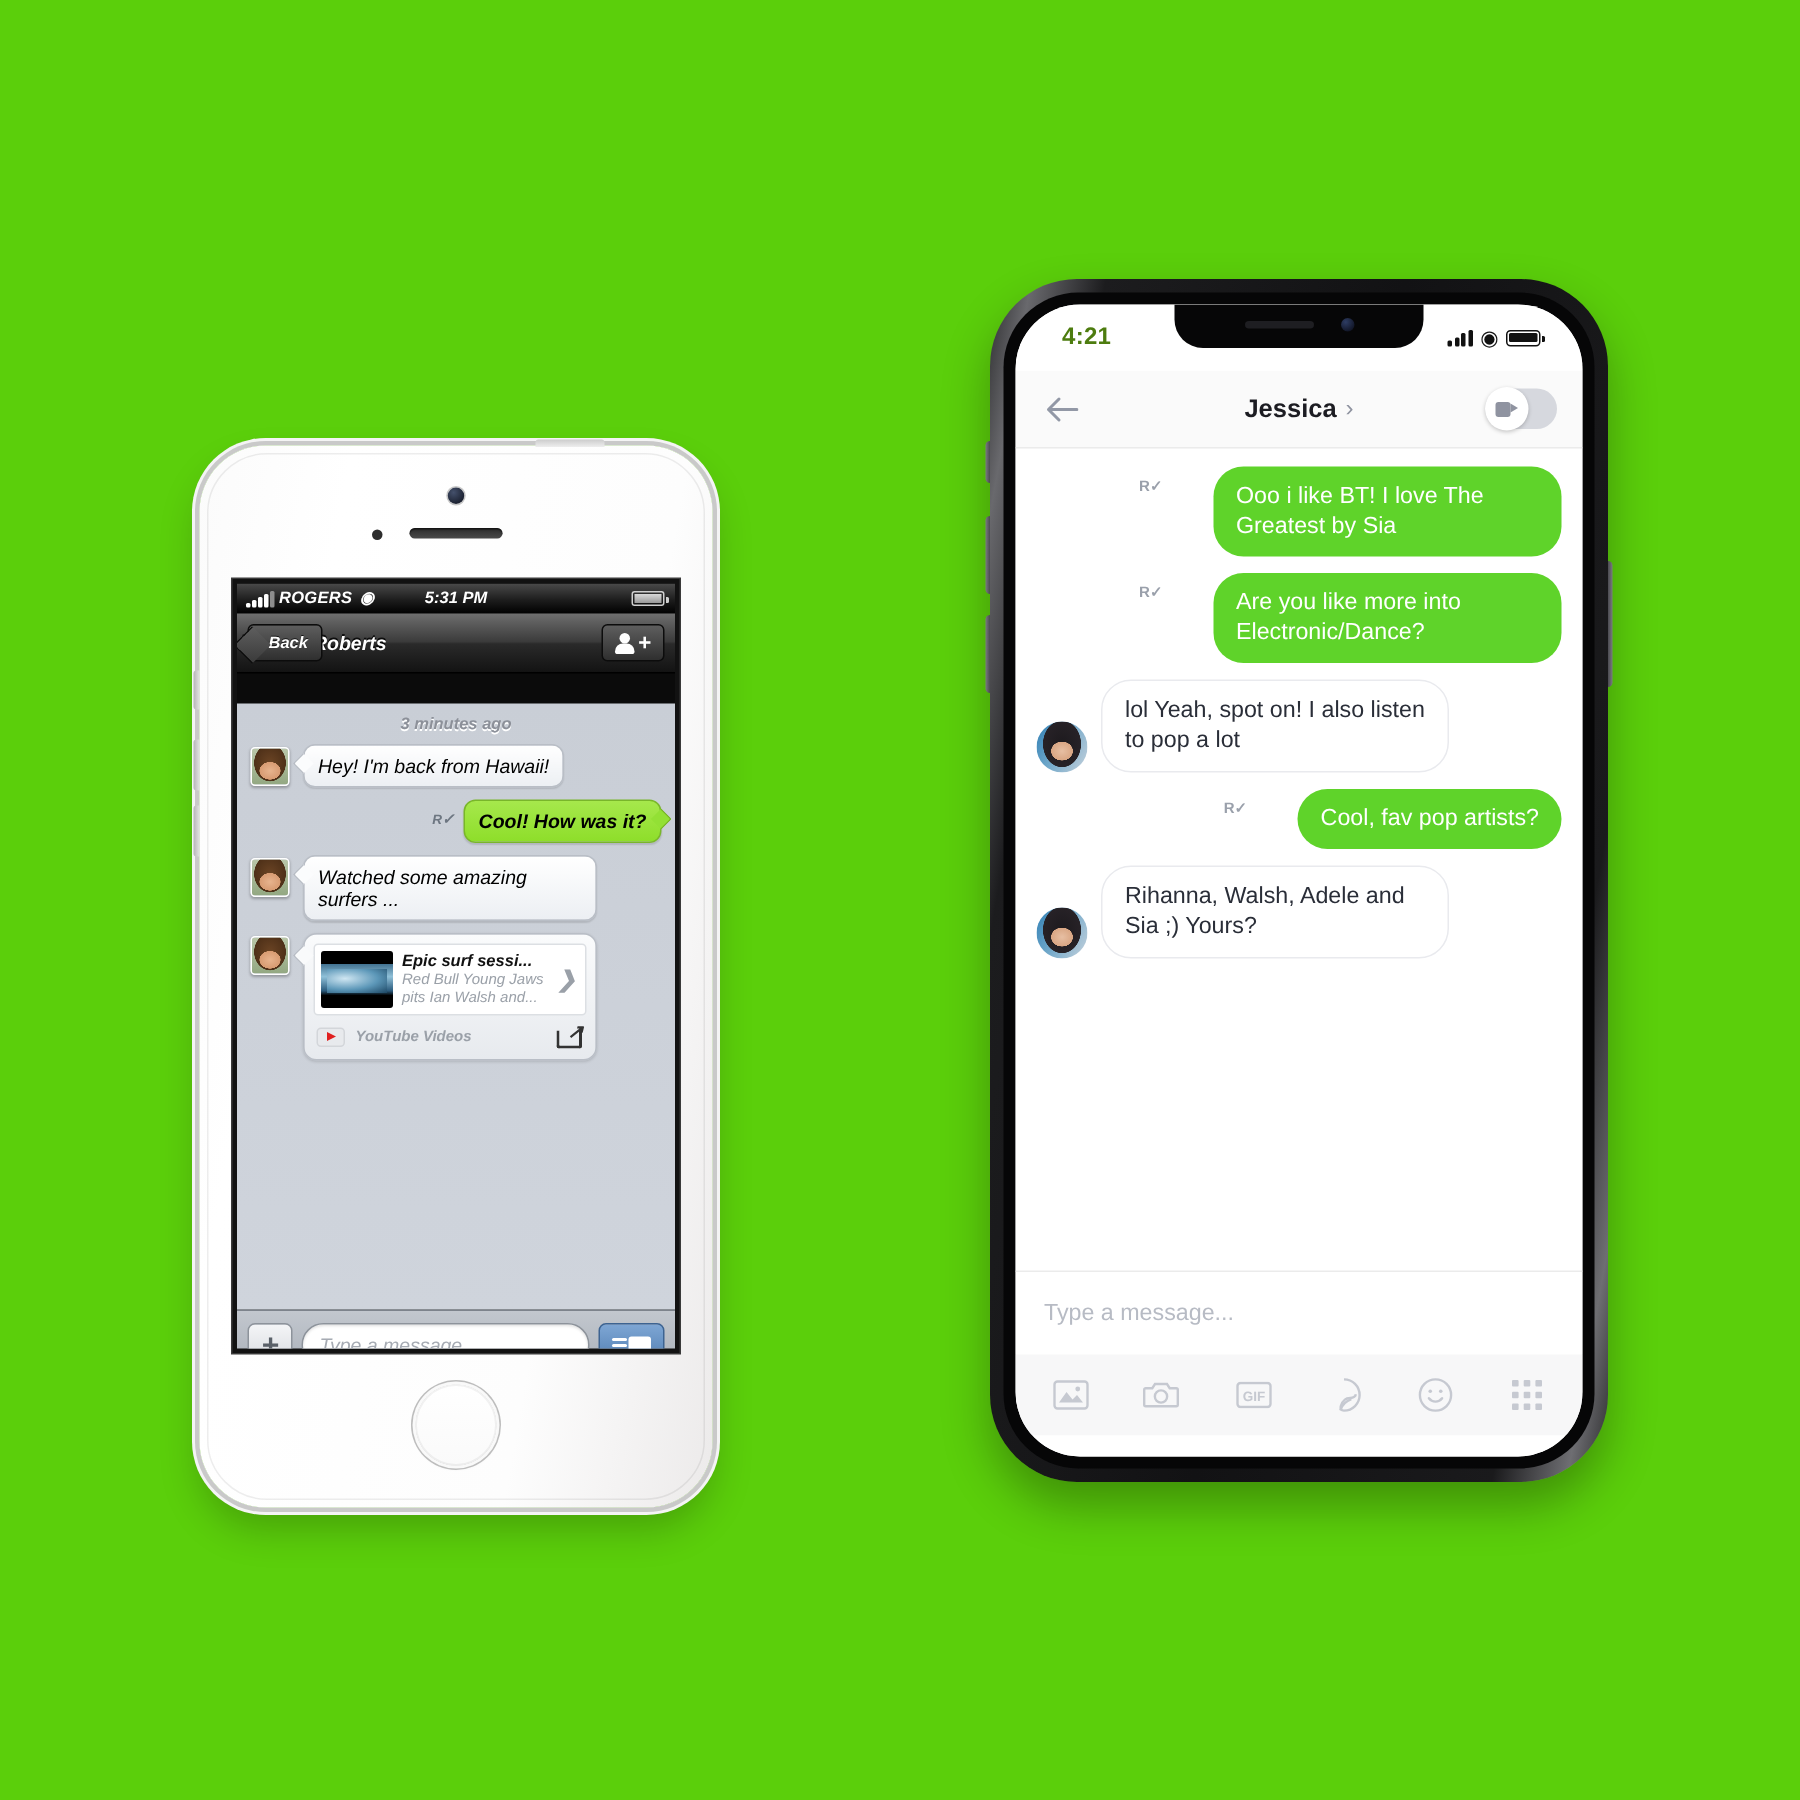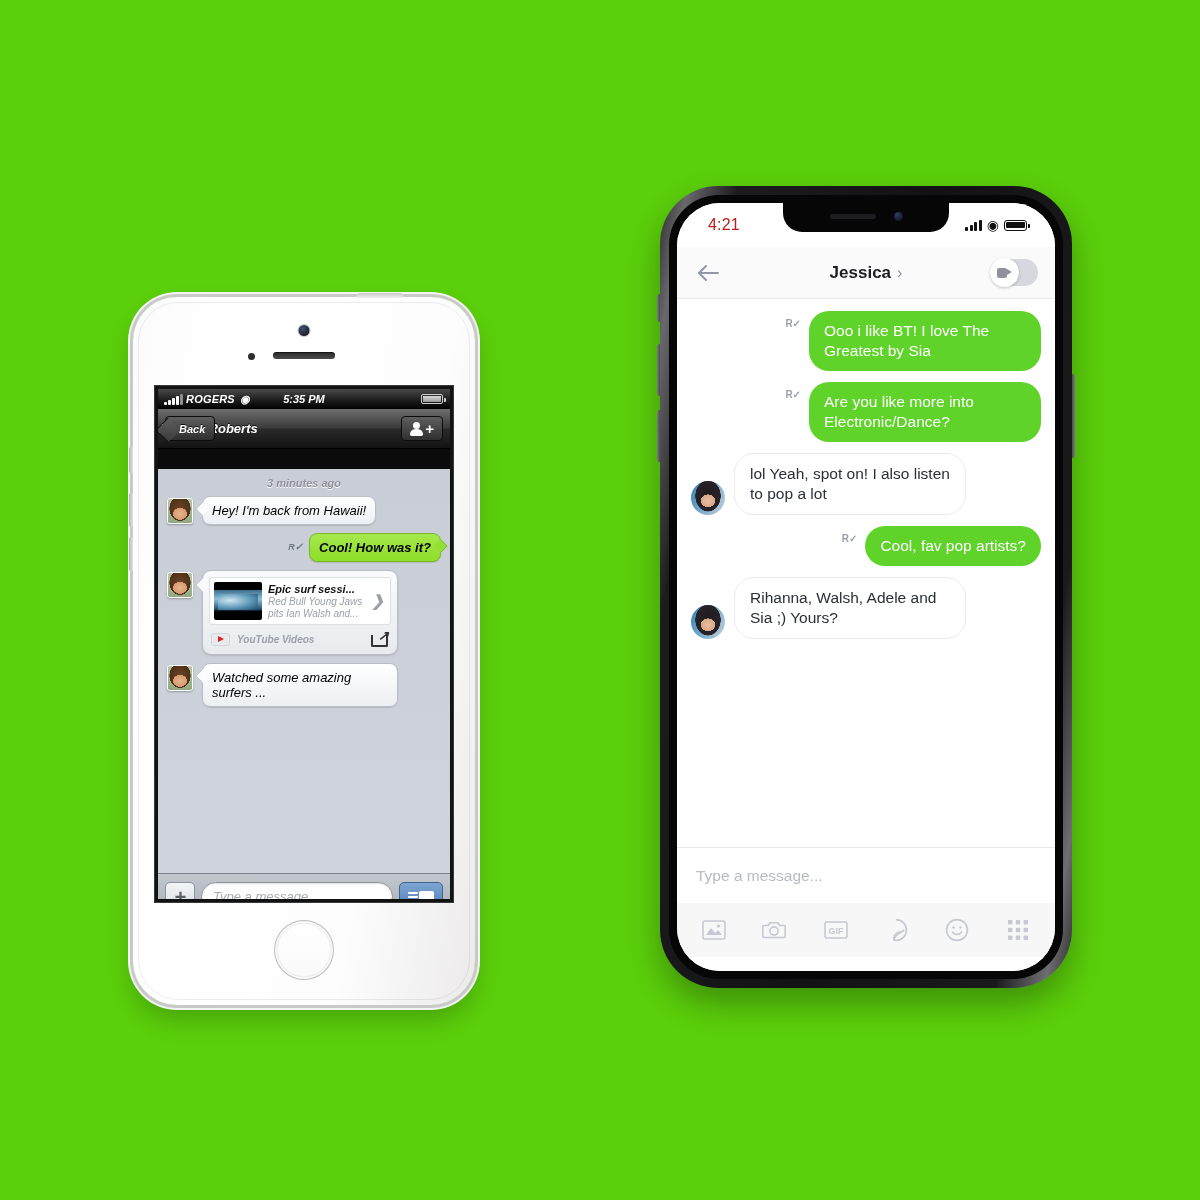--- a/index.html
+++ b/index.html
@@ -323,21 +323,21 @@
   .new-sidebtn.volup{ top:158px; height:52px;}
   .new-sidebtn.voldn{ top:224px; height:52px;}
   .new-power { position:absolute; right:-3px; top:188px; width:3px; height:84px; border-radius:0 3px 3px 0; background: linear-gradient(90deg,#4a4a50,#7a7a80);}
 
   .x-status {
     height: 44px; position:relative; z-index:10;
     display:flex; align-items:center; justify-content:space-between;
     padding: 0 28px 0 31px;
     background:#fff;
   }
-  .x-time { font-size:16px; font-weight:normal; color:#b91c1c; letter-spacing:0.2px; }
+  .x-time { font-size:16px; font-weight:bold; color:#4d7c0f; letter-spacing:0.2px; }
   .x-right { display:flex; align-items:center; gap:5px;}
   .x-cell { display:flex; align-items:flex-end; gap:1.5px; }
   .x-cell i { display:block;width:3px;background:#111;border-radius:1px;}
   .x-cell i:nth-child(1){height:4px}
   .x-cell i:nth-child(2){height:6px}
   .x-cell i:nth-child(3){height:9px}
   .x-cell i:nth-child(4){height:11px}
   .x-wifi { font-size: 14px; color:#111; line-height:1; }
   .x-batt { width:23px;height:11px;border:1.4px solid #111;border-radius:3px;position:relative;}
   .x-batt::before{content:"";position:absolute;inset:1.3px;background:#111;border-radius:1px;}
@@ -384,21 +384,21 @@
     overflow:hidden; margin-right:9px;
     background:#9fc4dd;
   }
   .x-bub {
     max-width: 232px;
     padding: 10px 15px;
     font-size:15.5px; line-height:20px;
     border-radius: 20px;
   }
   .x-bub.them { background:#fff; border:1px solid #e9eaee; color:#2a2e38; }
-  .x-bub.me { background:#5fd32a; color:#fff; }
+  .x-bub.me { background:#5fd32a; color:#fff;margin-left:26px; }
   .x-read {
     font-size:10px; color:#9aa0ab; font-weight:bold;
     margin-right:8px; margin-top:7px; white-space:nowrap;
   }
 
   .x-inputbar {
     height: 56px; background:#fff;
     border-top:1px solid #ebebeb;
     display:flex;align-items:center;padding:0 19px;
     font-size:15.5px; color:#b7bbc4;
@@ -449,21 +449,21 @@
     <div class="ios6-status">
       <span class="ios6-bars">
           <i></i>
           <i></i>
           <i></i>
           <i></i>
           <i></i>
         </span>
       <span class="ios6-carrier">ROGERS</span>
       <span class="ios6-wifi">◉</span>
-      <span class="ios6-time">5:35 PM</span>
+      <span class="ios6-time">5:31 PM</span>
       <span class="ios6-batt"></span>
     </div>
 
     <div class="ios6-nav">
       <div class="ios6-back">Back</div>
       <div class="ios6-title">Jessica Roberts</div>
       <div class="ios6-addbtn">
         <span class="person-ico"></span>
         <span class="plus-ico">+</span>
       </div>
@@ -477,20 +477,27 @@
             <div class="face-old"></div>
           </div>
         <div class="ios6-bub them">Hey! I'm back from Hawaii!</div>
       </div>
 
       <div class="ios6-row me">
         <div class="ios6-read"><span>R</span><span class="ck">✓</span></div>
         <div class="ios6-bub me">Cool! How was it?</div>
       </div>
 
+
+      <div class="ios6-row">
+        <div class="ios6-av">
+            <div class="face-old"></div>
+          </div>
+        <div class="ios6-bub them">Watched some amazing surfers ...</div>
+      </div>
 
       <div class="ios6-row">
         <div class="ios6-av">
             <div class="face-old"></div>
           </div>
         <div class="ios6-card">
           <div class="yt-top">
             <div class="yt-thumb"></div>
             <div class="yt-meta">
               <div class="yt-title">Epic surf sessi...</div>
@@ -499,27 +506,20 @@
             </div>
             <div class="yt-chev">❯</div>
           </div>
           <div class="yt-bottom">
             <span class="yt-play"></span>
             <span class="yt-src">YouTube Videos</span>
             <span class="yt-share"></span>
           </div>
         </div>
       </div>
-
-      <div class="ios6-row">
-        <div class="ios6-av">
-            <div class="face-old"></div>
-          </div>
-        <div class="ios6-bub them">Watched some amazing surfers ...</div>
-      </div>
     </div>
 
     <div class="ios6-input">
       <div class="ios6-plus">+</div>
       <div class="ios6-field">Type a message...</div>
       <div class="ios6-send">
         <span class="sendlines">
             <i></i>
             <i></i>
             <i></i>

